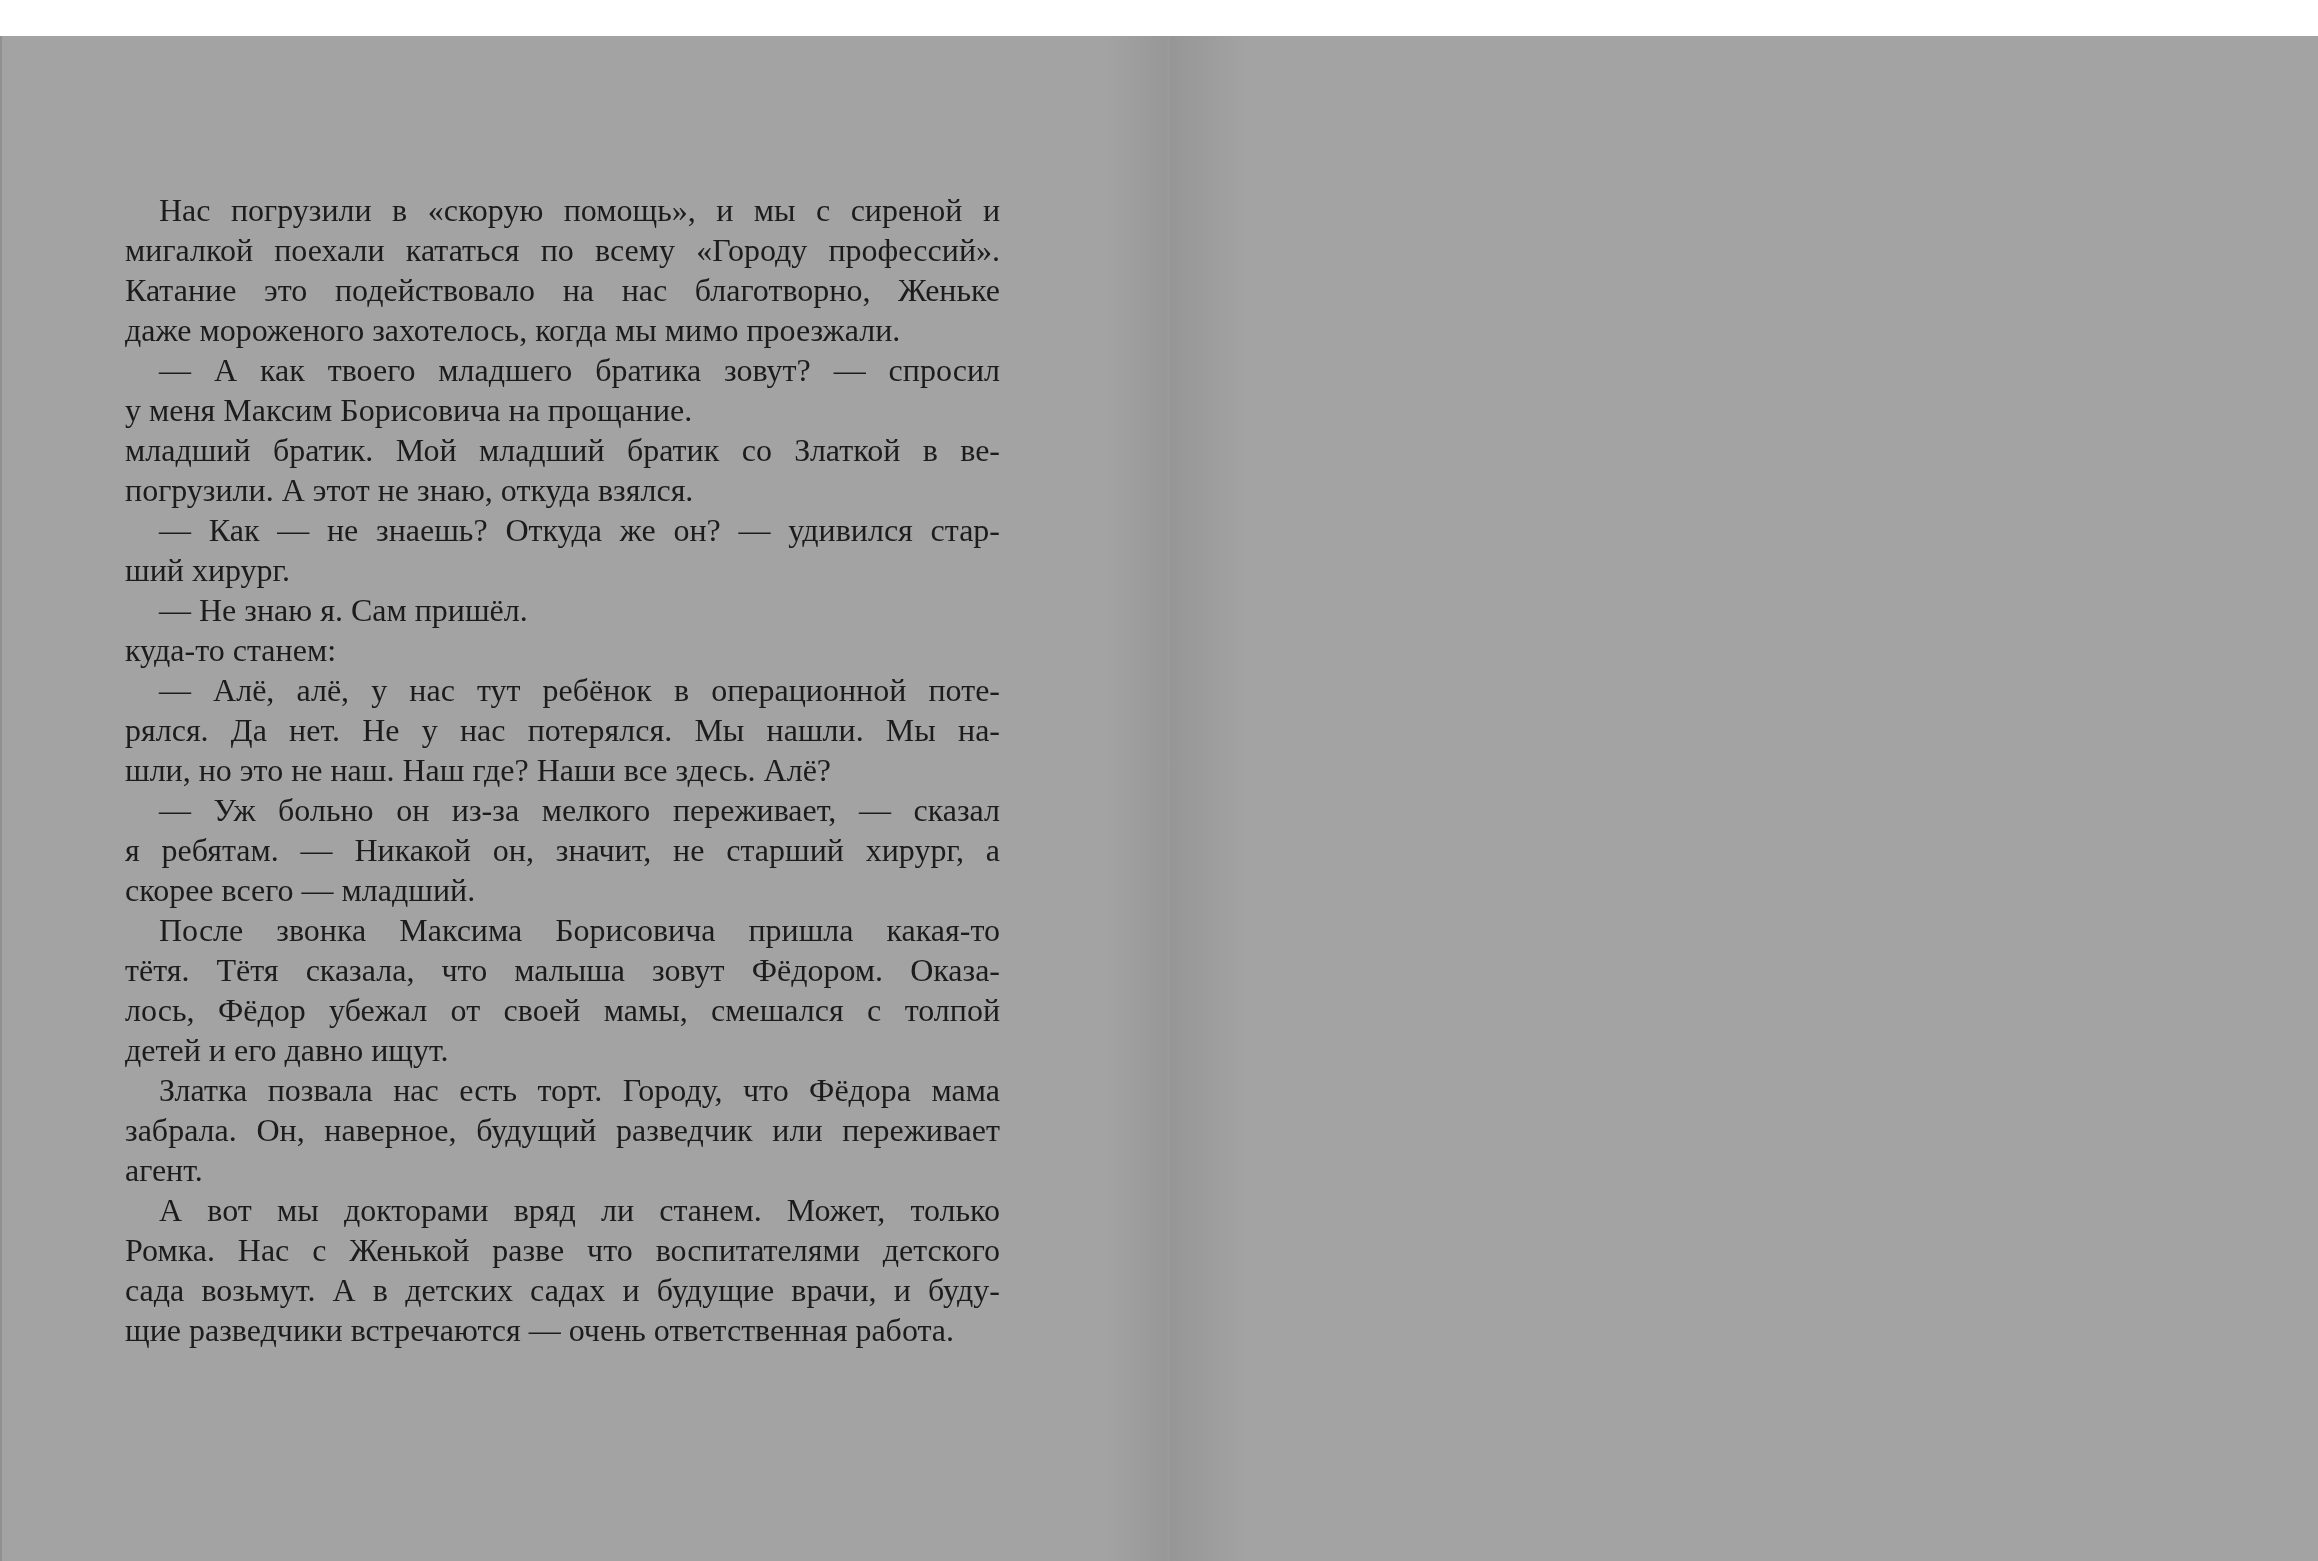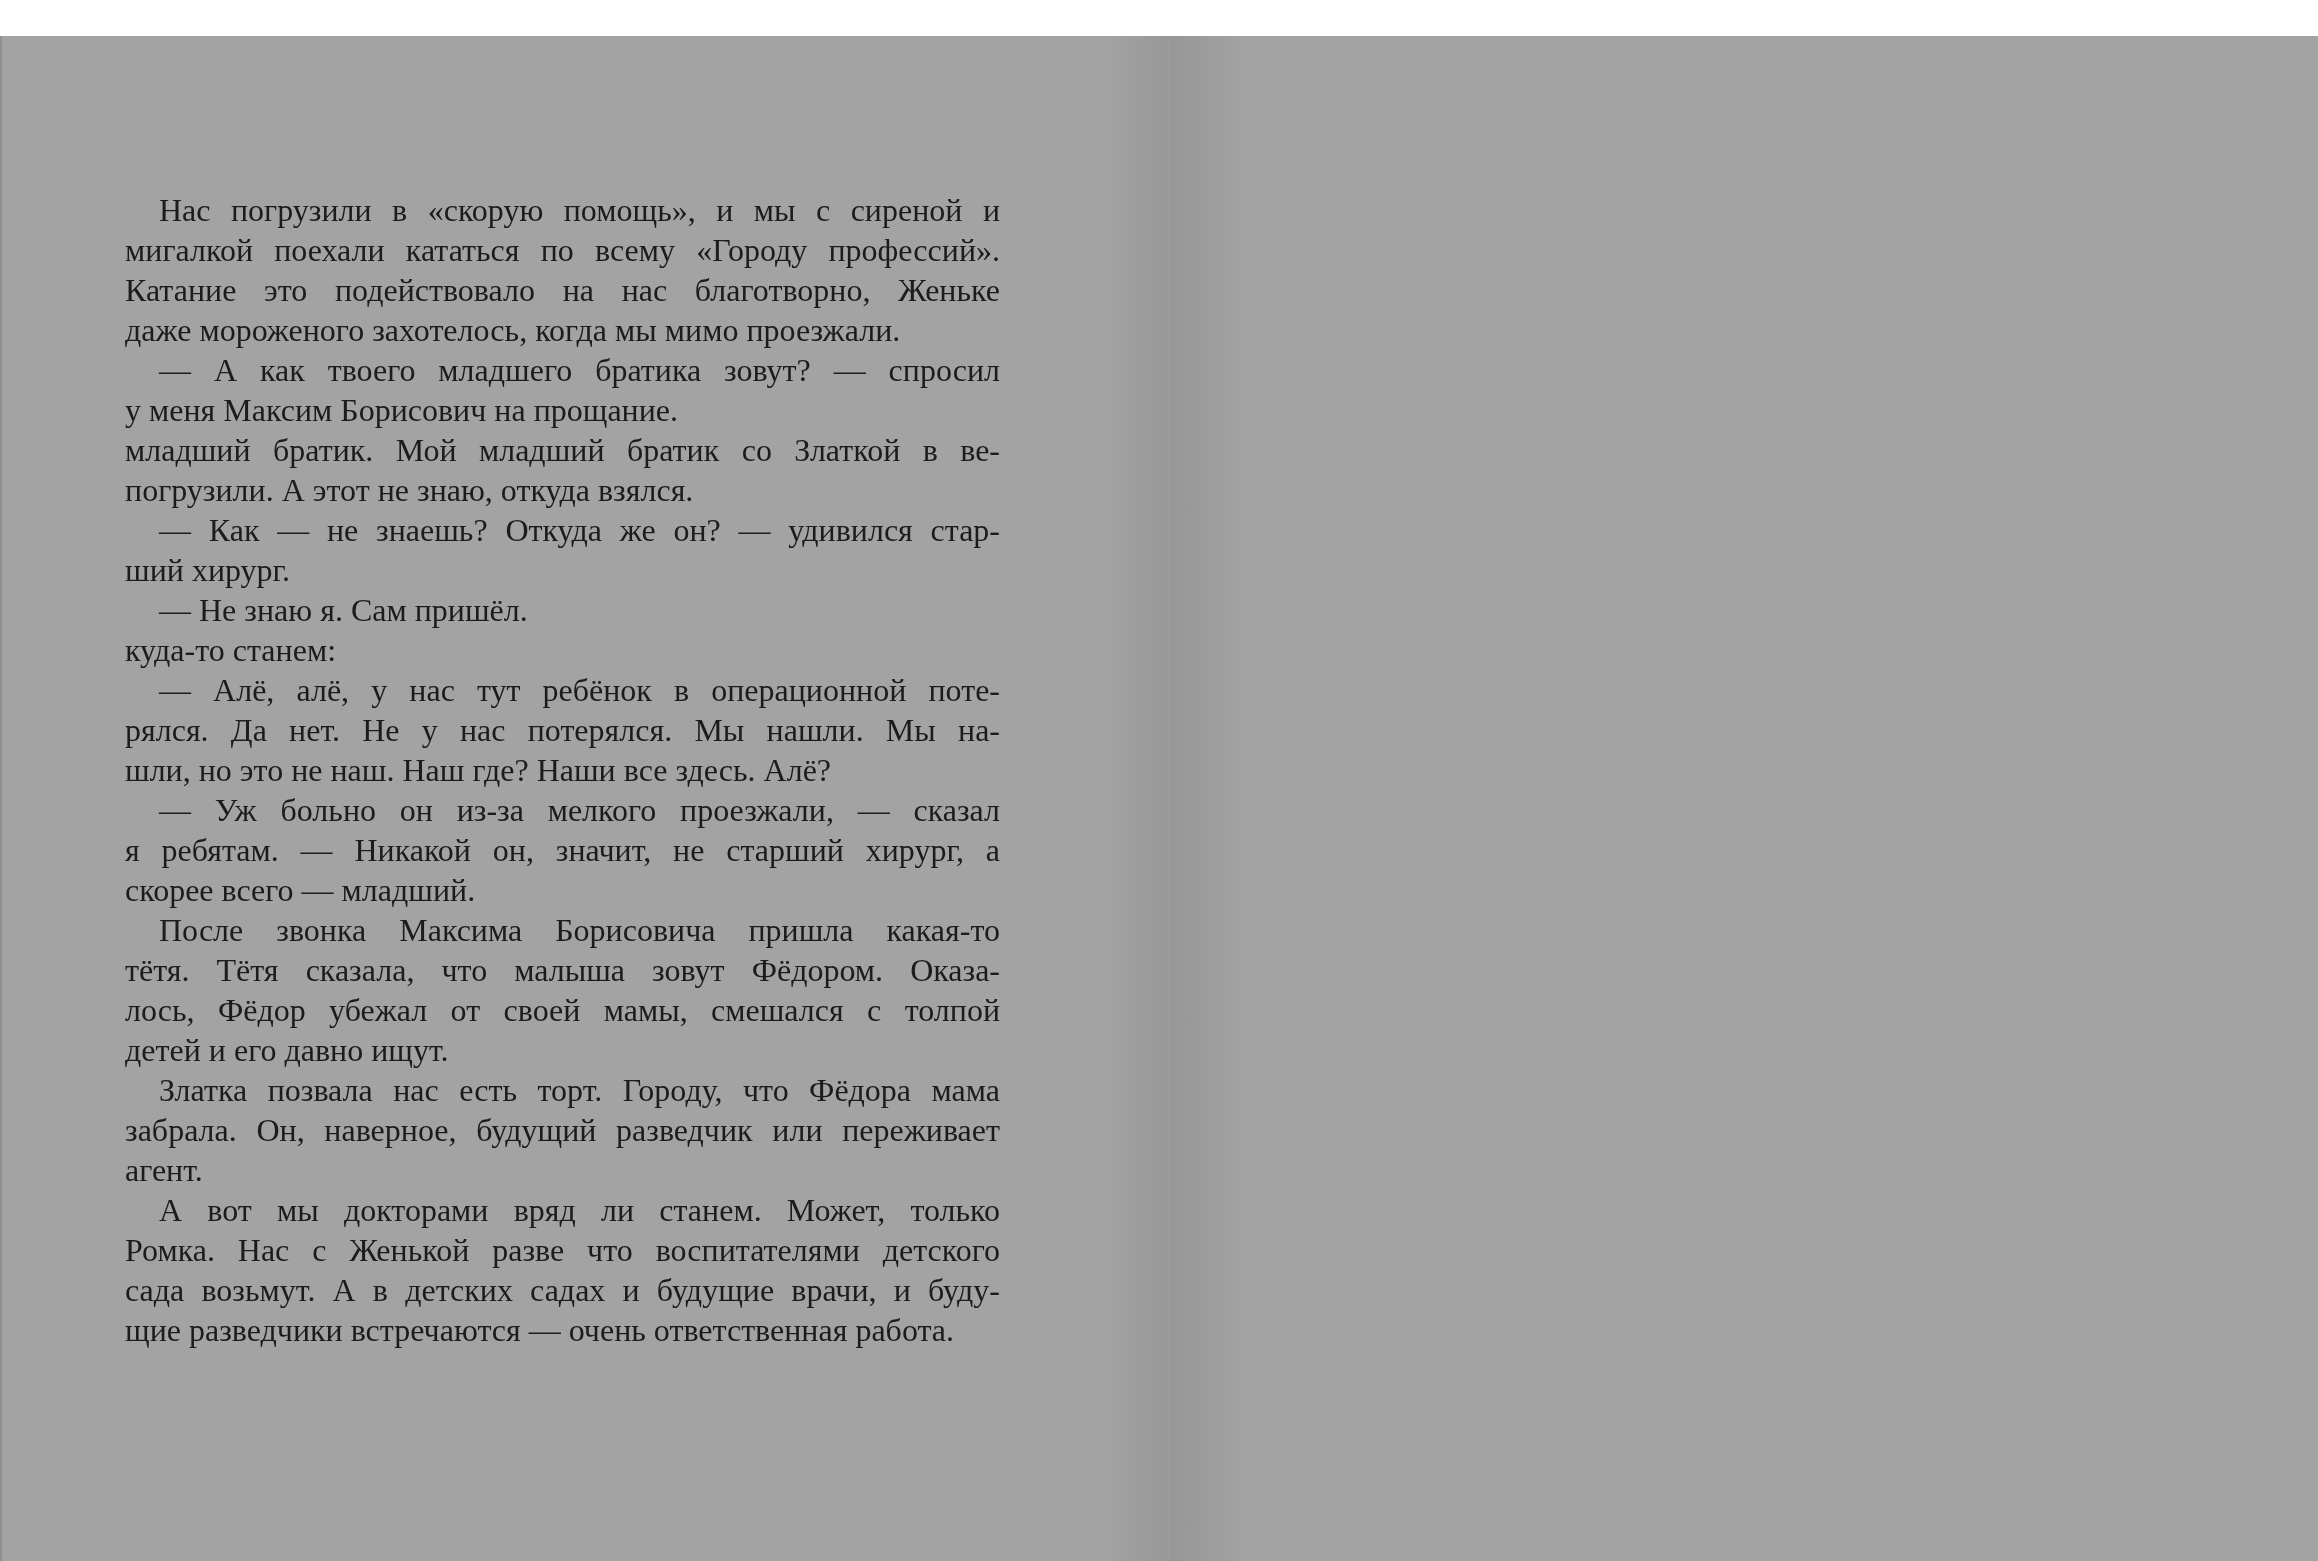--- a/index.html
+++ b/index.html
@@ -31,21 +31,21 @@
   <div class="page left">
     <div class="body-text left-text">
         <div class="para">
           <div class="line first">Нас погрузили в «скорую помощь», и мы с сиреной и</div>
           <div class="line">мигалкой поехали кататься по всему «Городу профессий».</div>
           <div class="line">Катание это подействовало на нас благотворно, Женьке</div>
           <div class="line end">даже мороженого захотелось, когда мы мимо проезжали.</div>
         </div>
         <div class="para">
           <div class="line first">— А как твоего младшего братика зовут? — спросил</div>
-          <div class="line end">у меня Максим Борисович на прощание.</div>
+          <div class="line end">у меня Максим Борисовича на прощание.</div>
         </div>
         <div class="para">
           <div class="line">младший братик. Мой младший братик со Златкой в ве-</div>
           <div class="line end">погрузили. А этот не знаю, откуда взялся.</div>
         </div>
         <div class="para">
           <div class="line first">— Как — не знаешь? Откуда же он? — удивился стар-</div>
           <div class="line end">ший хирург.</div>
         </div>
         <div class="para">
@@ -53,21 +53,21 @@
         </div>
         <div class="para">
           <div class="line end">куда-то станем:</div>
         </div>
         <div class="para">
           <div class="line first">— Алё, алё, у нас тут ребёнок в операционной поте-</div>
           <div class="line">рялся. Да нет. Не у нас потерялся. Мы нашли. Мы на-</div>
           <div class="line end">шли, но это не наш. Наш где? Наши все здесь. Алё?</div>
         </div>
         <div class="para">
-          <div class="line first">— Уж больно он из-за мелкого проезжали, — сказал</div>
+          <div class="line first">— Уж больно он из-за мелкого переживает, — сказал</div>
           <div class="line">я ребятам. — Никакой он, значит, не старший хирург, а</div>
           <div class="line end">скорее всего — младший.</div>
         </div>
         <div class="para">
           <div class="line first">После звонка Максима Борисовича пришла какая-то</div>
           <div class="line">тётя. Тётя сказала, что малыша зовут Фёдором. Оказа-</div>
           <div class="line">лось, Фёдор убежал от своей мамы, смешался с толпой</div>
           <div class="line end">детей и его давно ищут.</div>
         </div>
         <div class="para">

